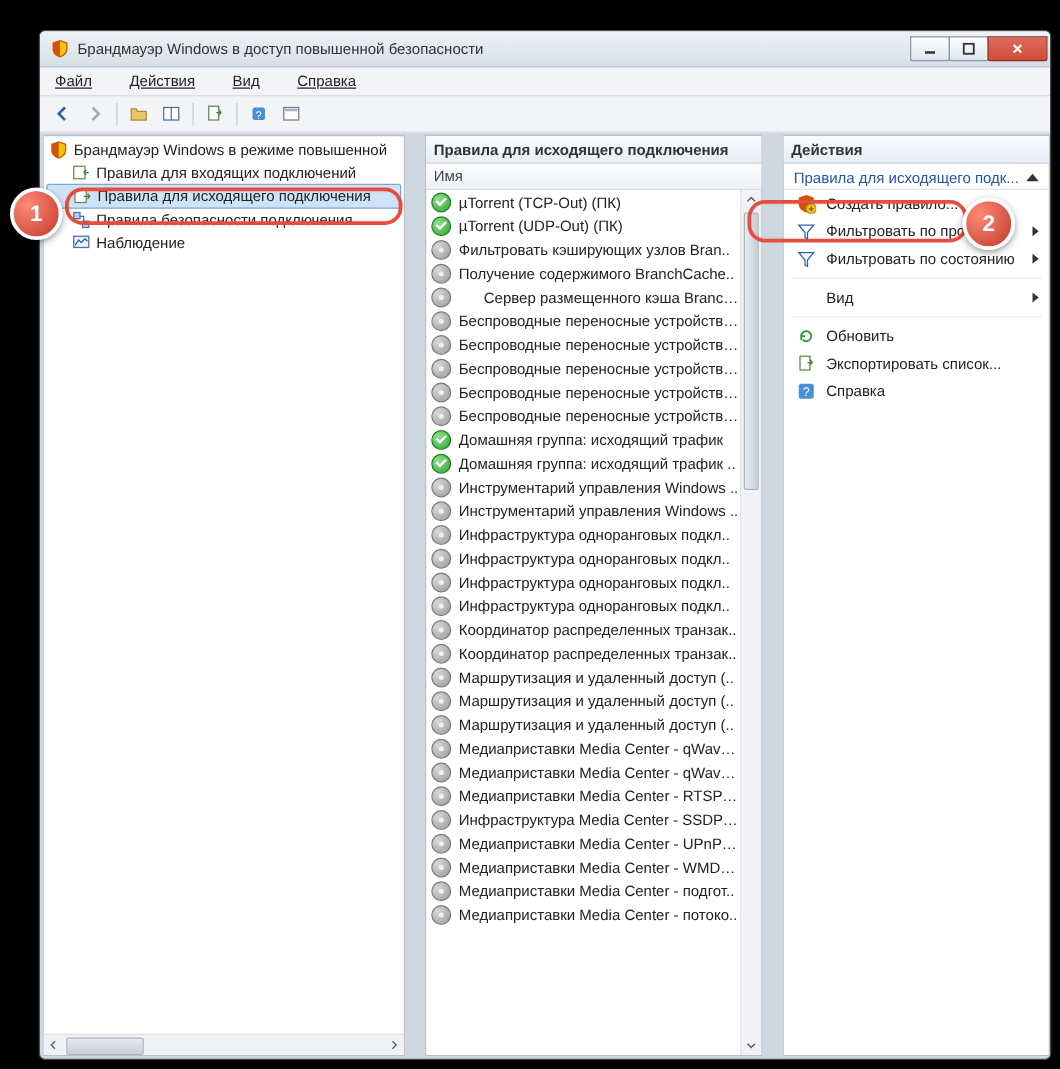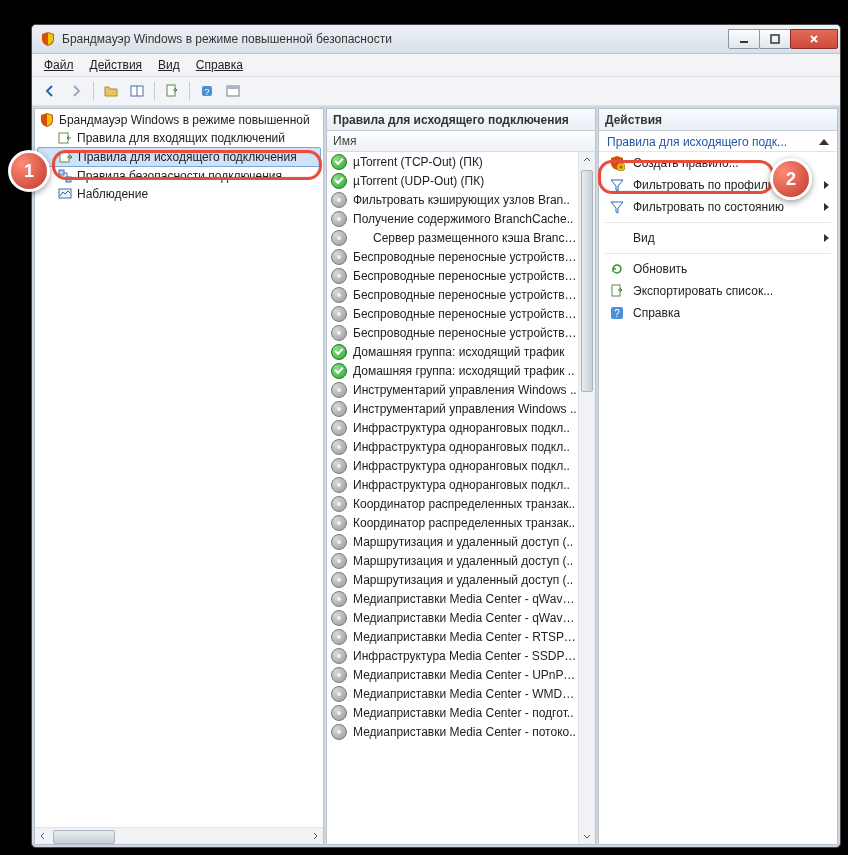--- a/index.html
+++ b/index.html
@@ -71,21 +71,21 @@
     background:linear-gradient(#e06b5c,var(--close-red));
     border-color:#8c2e21;
     color:#fff;
   }
   .win-btn svg { width:10px; height:10px; }
   
   .menubar {
     background:#f2f4f7;
     border-bottom:1px solid var(--menu-border);
     padding:2px 6px;
-    display:flex; gap:4px;
+    display:flex; gap:18px;
   }
   .menu-item {
     padding:2px 6px;
     cursor:default;
   }
   .menu-item span.hot { text-decoration:underline; }
   
   .toolbar {
     background:#f2f4f7;
     border-bottom:1px solid var(--menu-border);
@@ -100,21 +100,21 @@
   }
   .tool-btn svg { width:16px; height:16px; }
   .tool-sep {
     width:1px; height:18px; background:#c5ccd4; margin:0 3px;
   }
   
   .body {
     flex:1 1 auto;
     margin:2px;
     display:flex;
-    gap:2px;
+    gap:16px;
     min-height:0;
     background:#cfd8e1;
   }
   .panel {
     background:#fff;
     border:1px solid #b8c2cc;
     display:flex; flex-direction:column;
     min-height:0;
   }
   .tree-panel { width:288px; flex:0 0 auto; }
@@ -290,21 +290,21 @@
 
   <div class="window">
 
     <div class="titlebar">
       <span class="app-icon">
         <svg viewBox="0 0 16 16">
             <path fill="#d35400" d="M8 1l6 2v5c0 4-3 6-6 7-3-1-6-3-6-7V3z"></path>
             <path fill="#f1c40f" d="M8 2l5 1.7V8c0 3.3-2.5 5-5 5.9V2z"></path>
           </svg>
       </span>
-      <span class="title truncate">Брандмауэр Windows в режиме повышенной безопасности</span>
+      <span class="title truncate">Брандмауэр Windows в доступ повышенной безопасности</span>
       <div class="win-btns">
         <div class="win-btn">
           <svg viewBox="0 0 10 10">
               <rect x="1" y="7" width="8" height="2" fill="#333"></rect>
             </svg>
         </div>
         <div class="win-btn">
           <svg viewBox="0 0 10 10">
               <rect x="1" y="1" width="8" height="8" fill="none" stroke="#333" stroke-width="1.5"></rect>
             </svg>

